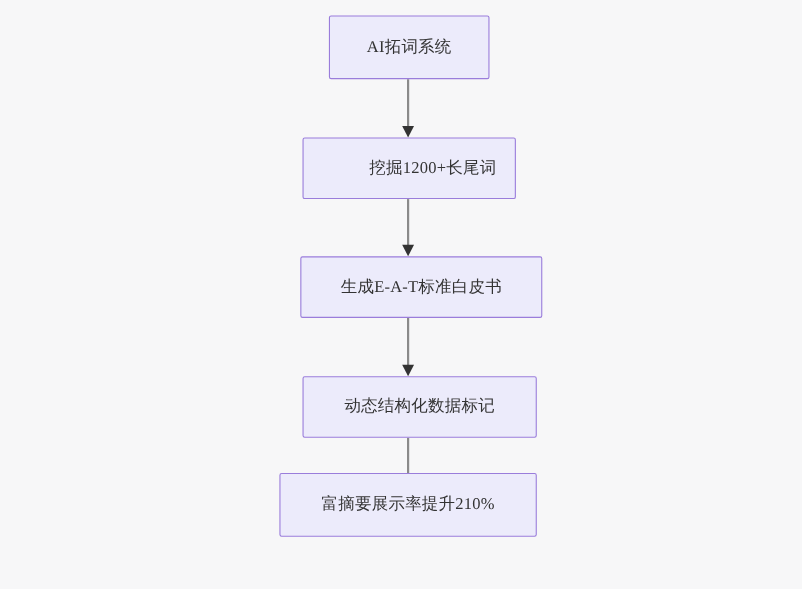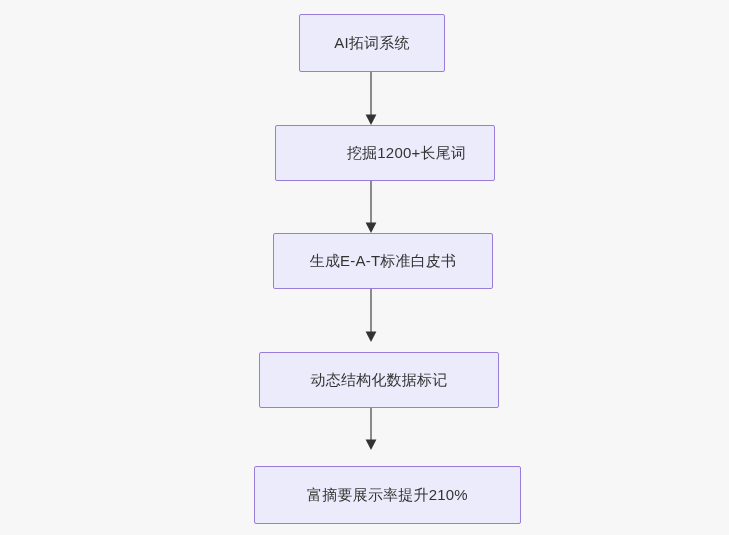--- a/index.html
+++ b/index.html
@@ -11,20 +11,21 @@
     height: 535px;
     background: #f7f7f8;
     font-family: "Liberation Sans", "DejaVu Sans", sans-serif;
     overflow: hidden;
   }
 
   #flowchart-canvas {
     position: relative;
     width: 729px;
     height: 535px;
+    font-family: Liberation Serif, serif;
   }
 
   
   #edges-layer {
     position: absolute;
     left: 0;
     top: 0;
     width: 729px;
     height: 535px;
     pointer-events: none;
@@ -52,24 +53,24 @@
   }
   .node-label {
     font-size: 15px;
     line-height: 1.25;
     color: #333333;
     letter-spacing: 0.2px;
     white-space: nowrap;
   }
 
   .node-1 { left: 299px; top: 14px;  width: 146px; height: 58px; }
-  .node-2 { left: 275px; top: 125px; width: 220px; height: 56px; padding-left: 43px; }
+  .node-2 { left: 275px; top: 125px; width: 194px; height: 56px; padding-left: 43px; }
   .node-3 { left: 261px; top: 233px; width: 220px; height: 56px; margin-left: 12px; }
-  .node-4 { left: 259px; top: 342px; width: 240px; height: 56px; margin-top: 10px; }
-  .node-5 { left: 254px; top: 466px; width: 267px; height: 58px; text-align: right; }
+  .node-4 { left: 275px; top: 342px; width: 213px; height: 56px; }
+  .node-5 { left: 254px; top: 430px; width: 234px; height: 58px; text-align: right; }
 </style>
 </head>
 <body>
 
 <div id="flowchart-canvas">
 
   <svg id="edges-layer" viewBox="0 0 729 535" width="729" height="535">
 
     <g>
       <line class="edge-line" x1="371" y1="72" x2="371" y2="117"></line>

